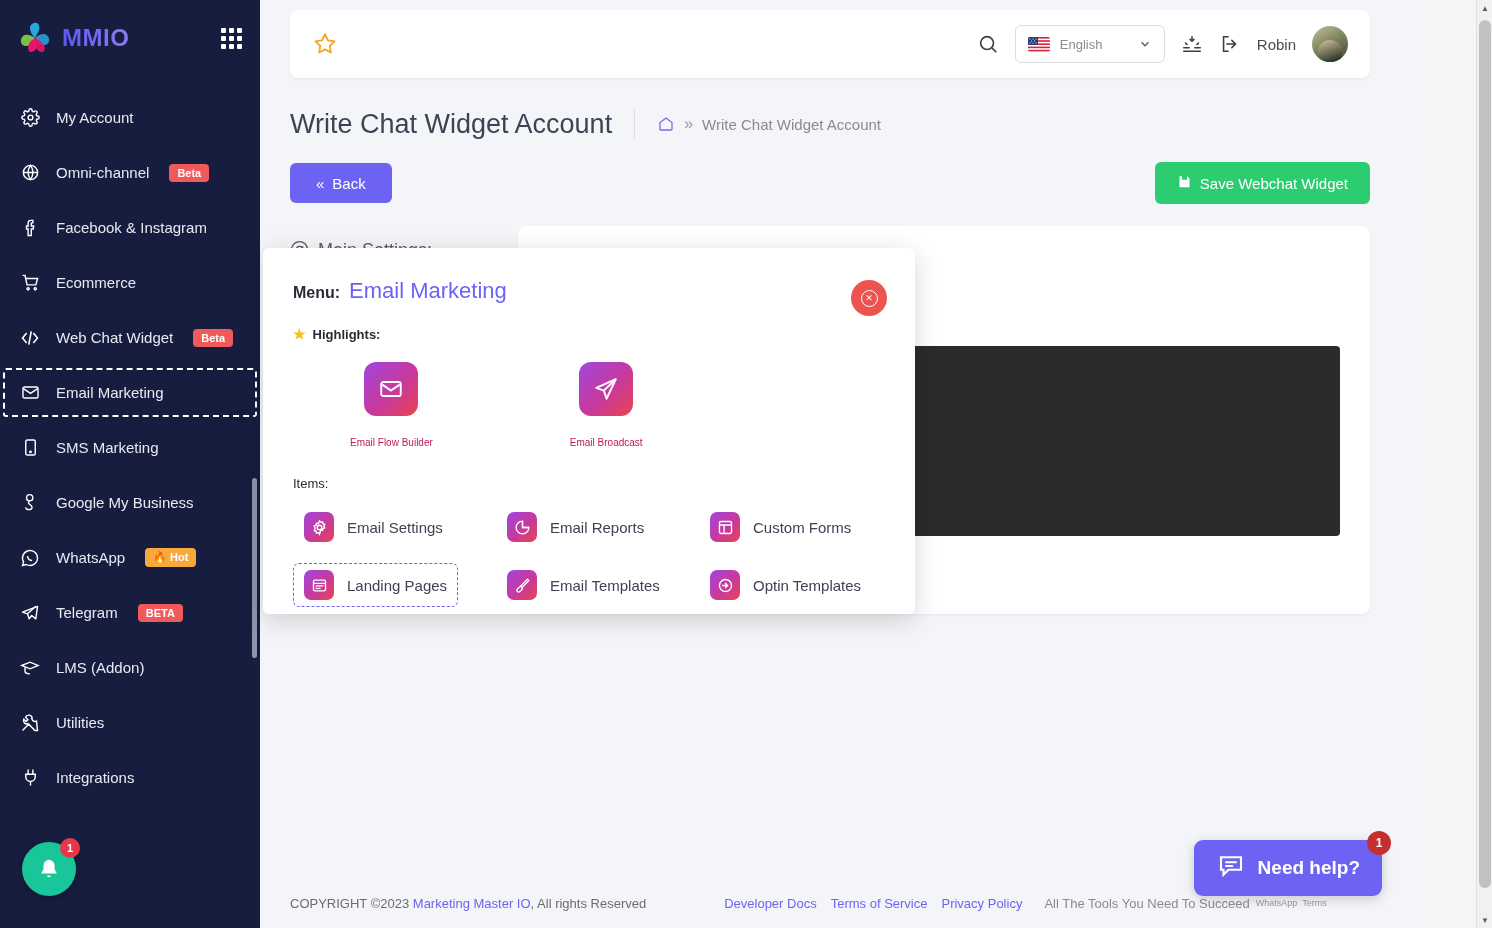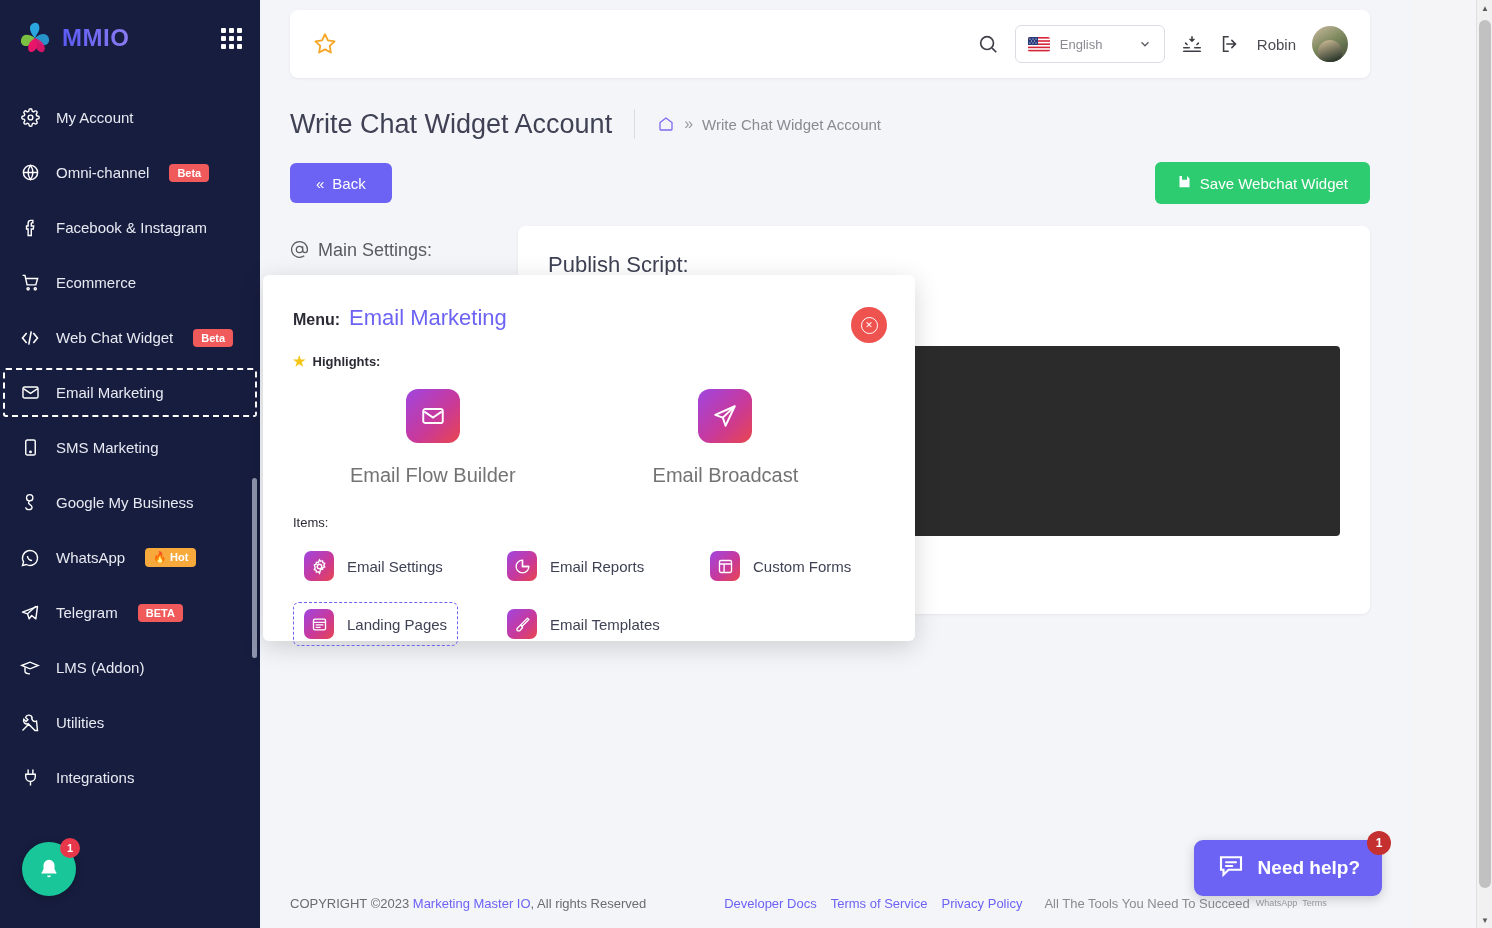--- a/index.html
+++ b/index.html
@@ -179,21 +179,21 @@
     margin-top: 68px;
     background: #2b2b2b; border-radius: 4px;
     height: 190px; padding: 64px 18px 0 18px;
     font-family: "Liberation Mono", monospace;
     font-size: 14px; color: #d8d8d8;
     overflow: hidden;
   }
 
   
   .menu-popup {
-    position: absolute; left: 263px; top: 275px;
+    position: absolute; left: 263px; top: 248px;
     width: 652px; height: 366px;
     background: #ffffff; border-radius: 6px;
     box-shadow: 0 6px 26px rgba(0,0,0,.16);
     z-index: 30;
     padding: 30px 30px 0 30px;
   }
   .mp-head { display: flex; align-items: baseline; gap: 9px; }
   .mp-menu-label { font-size: 16px; font-weight: 700; color: #2b2b35; }
   .mp-menu-value { font-size: 22px; color: #6c63f5; }
   .mp-close {
@@ -218,21 +218,21 @@
   .highlights {
     display: flex; gap: 137px; margin: 20px 0 0 57px;
   }
   .hl-item { display: flex; flex-direction: column; align-items: center; cursor: pointer; }
   .hl-tile {
     width: 54px; height: 54px; border-radius: 12px;
     background: linear-gradient(135deg,#a046e0 0%,#c8399b 55%,#e8454f 100%);
     display: flex; align-items: center; justify-content: center;
     color: #fff;
   }
-  .hl-label { margin-top: 21px; font-size: 20px; color: #737373; white-space: nowrap; }
+  .hl-label { margin-top: 21px; font-size: 10px; color: #be185d; white-space: nowrap; }
 
   .items-label {
     margin-top: 28px; font-size: 13px; font-weight: 400; color: #2b2b35;
   }
   .items-grid {
     margin-top: 14px;
     display: grid;
     grid-template-columns: 203px 203px auto;
     row-gap: 14px;
   }
@@ -709,20 +709,29 @@
       <div class="item-cell">
         <span class="it-tile">
           <svg width="17" height="17" viewBox="0 0 24 24" fill="none" stroke="currentColor" stroke-width="1.9" stroke-linejoin="round">
               <path d="M19 3l2 2-9.5 9.5-2-2z"></path>
               <path d="M9.5 12.5L5 17c-1 1-1 3 0 4h3l4-4.5z"></path>
             </svg>
         </span>
         <span class="it-label">Email Templates</span>
       </div>
 
+      <div class="item-cell">
+        <span class="it-tile">
+          <svg width="17" height="17" viewBox="0 0 24 24" fill="none" stroke="currentColor" stroke-width="1.9">
+              <circle cx="12" cy="12" r="8.5"></circle>
+              <path d="M7 12h8M11.5 8.5L15 12l-3.5 3.5"></path>
+            </svg>
+        </span>
+        <span class="it-label">Optin Templates</span>
+      </div>
 
     </div>
   </div>
 
   <div class="pagescroll">
     <div class="ps-arrow up">▲</div>
     <div class="ps-thumb"></div>
     <div class="ps-arrow down">▼</div>
   </div>
 

